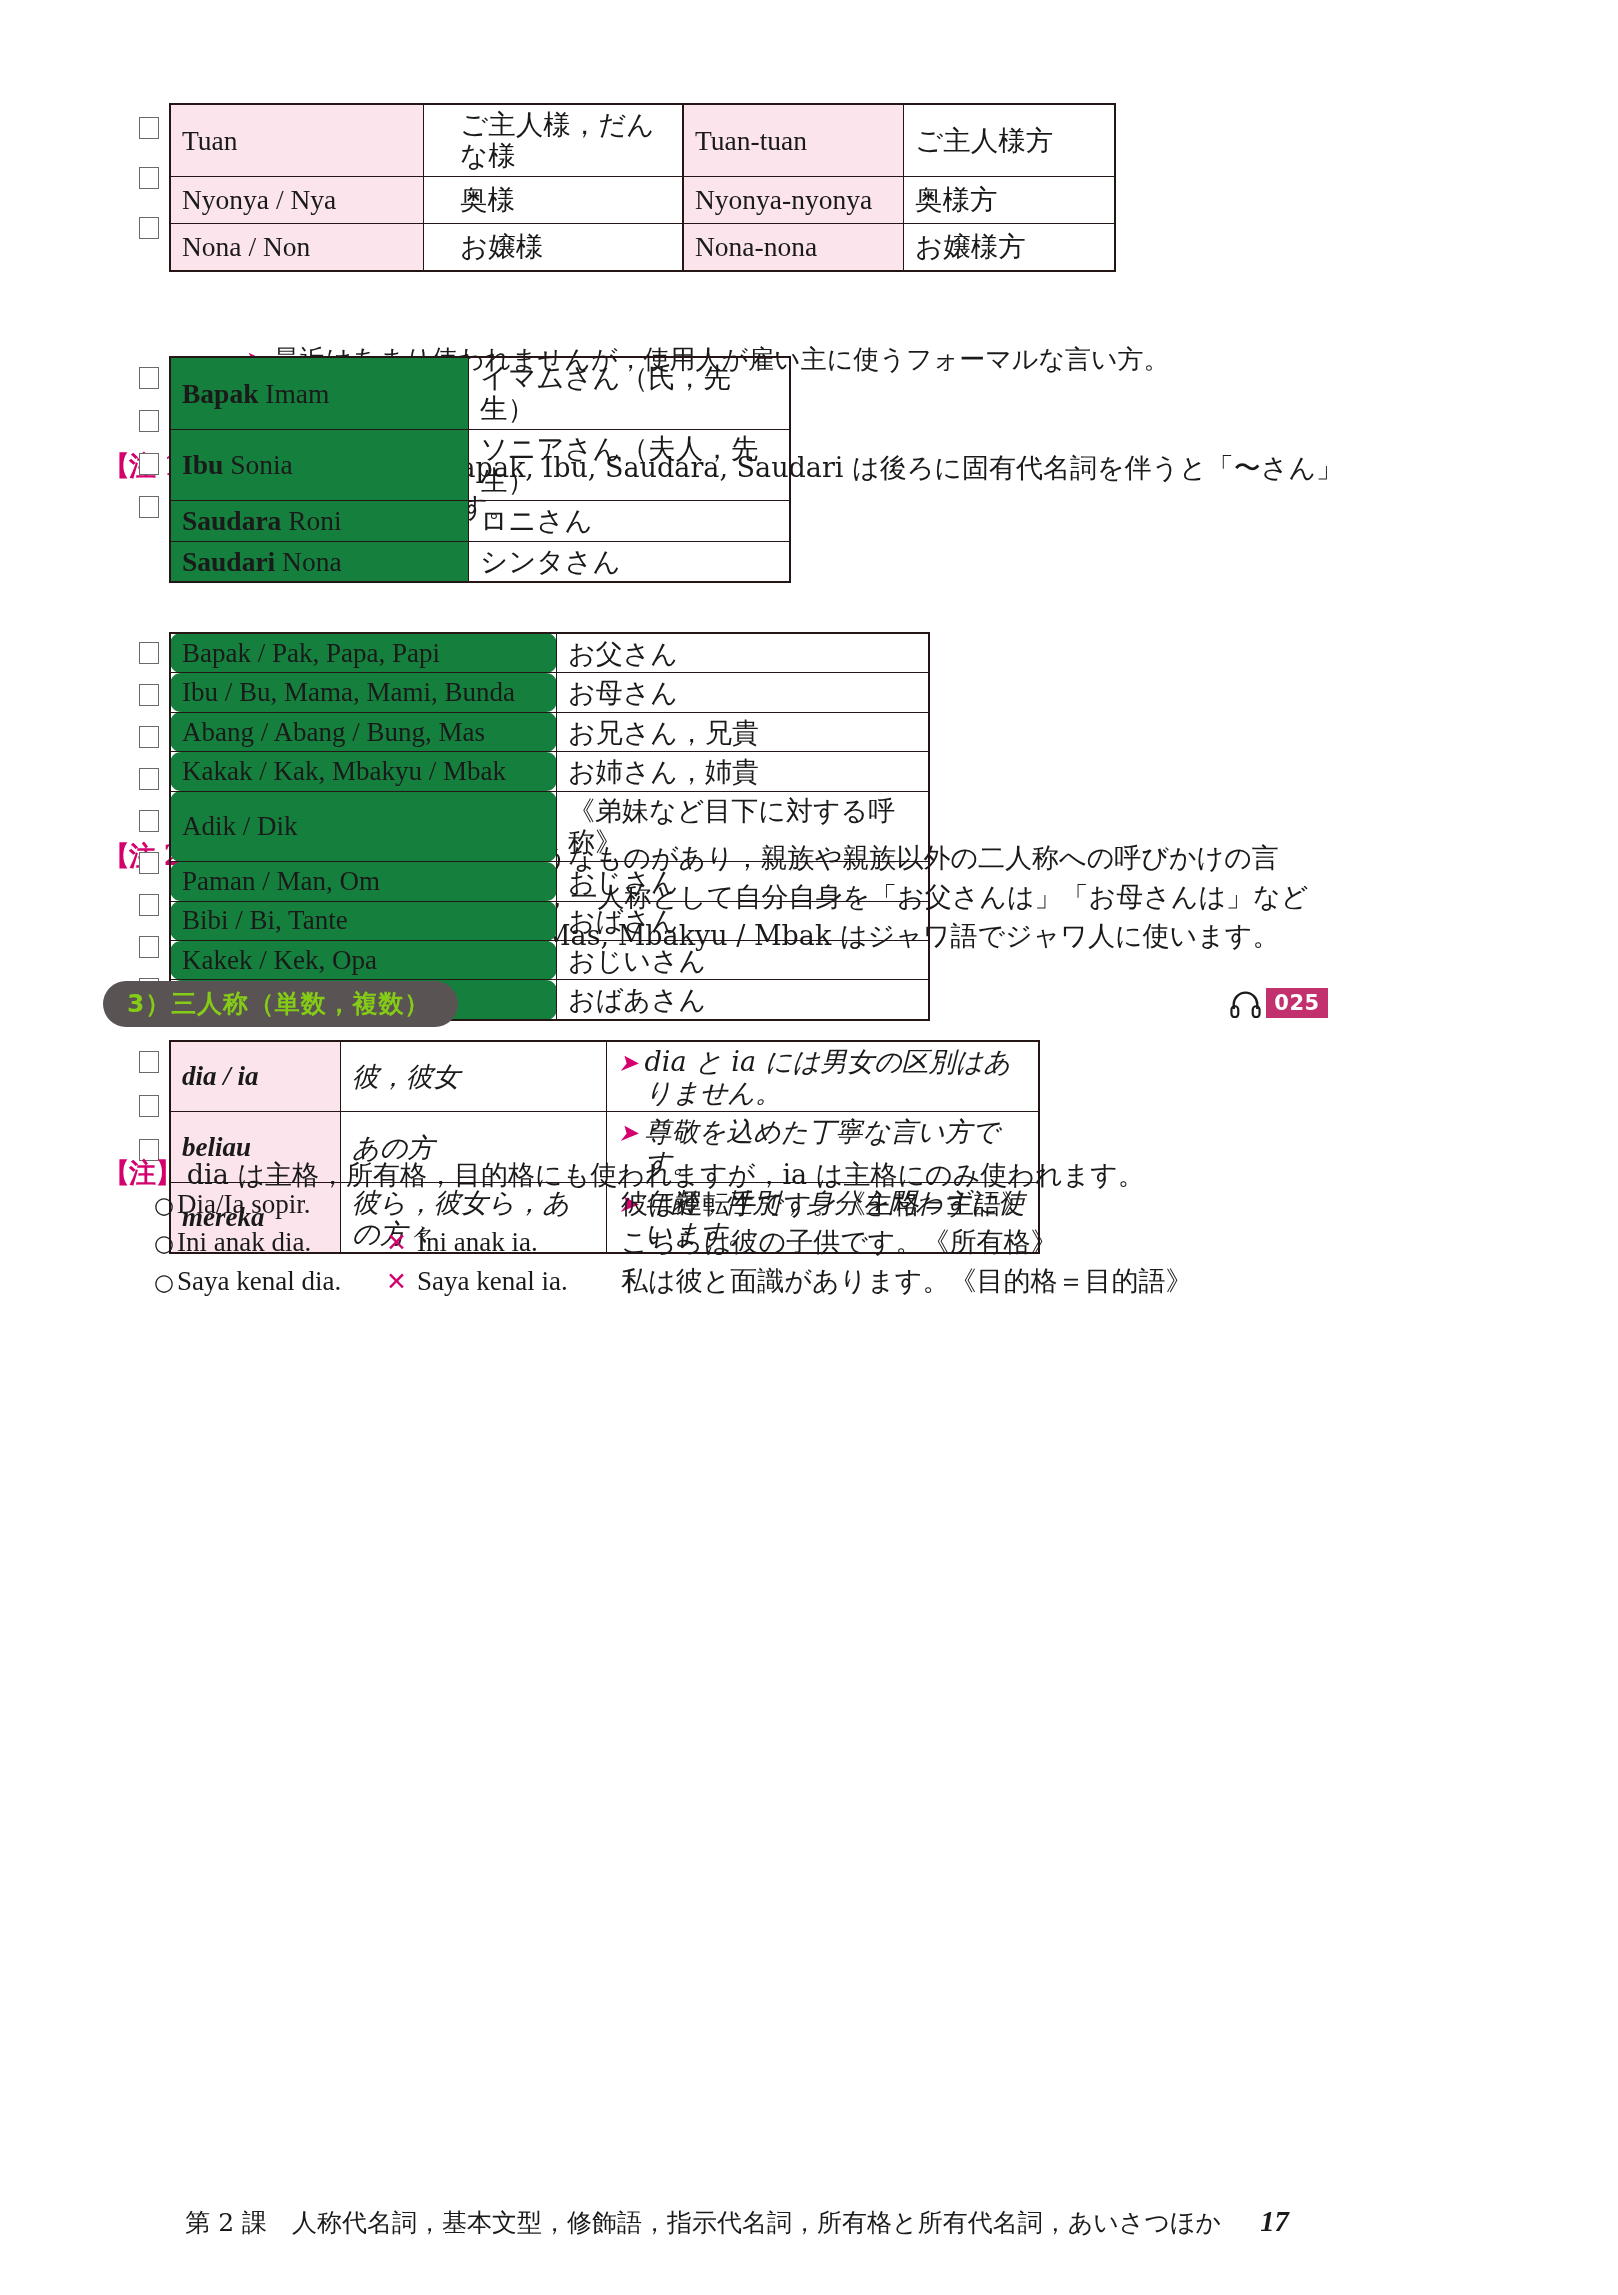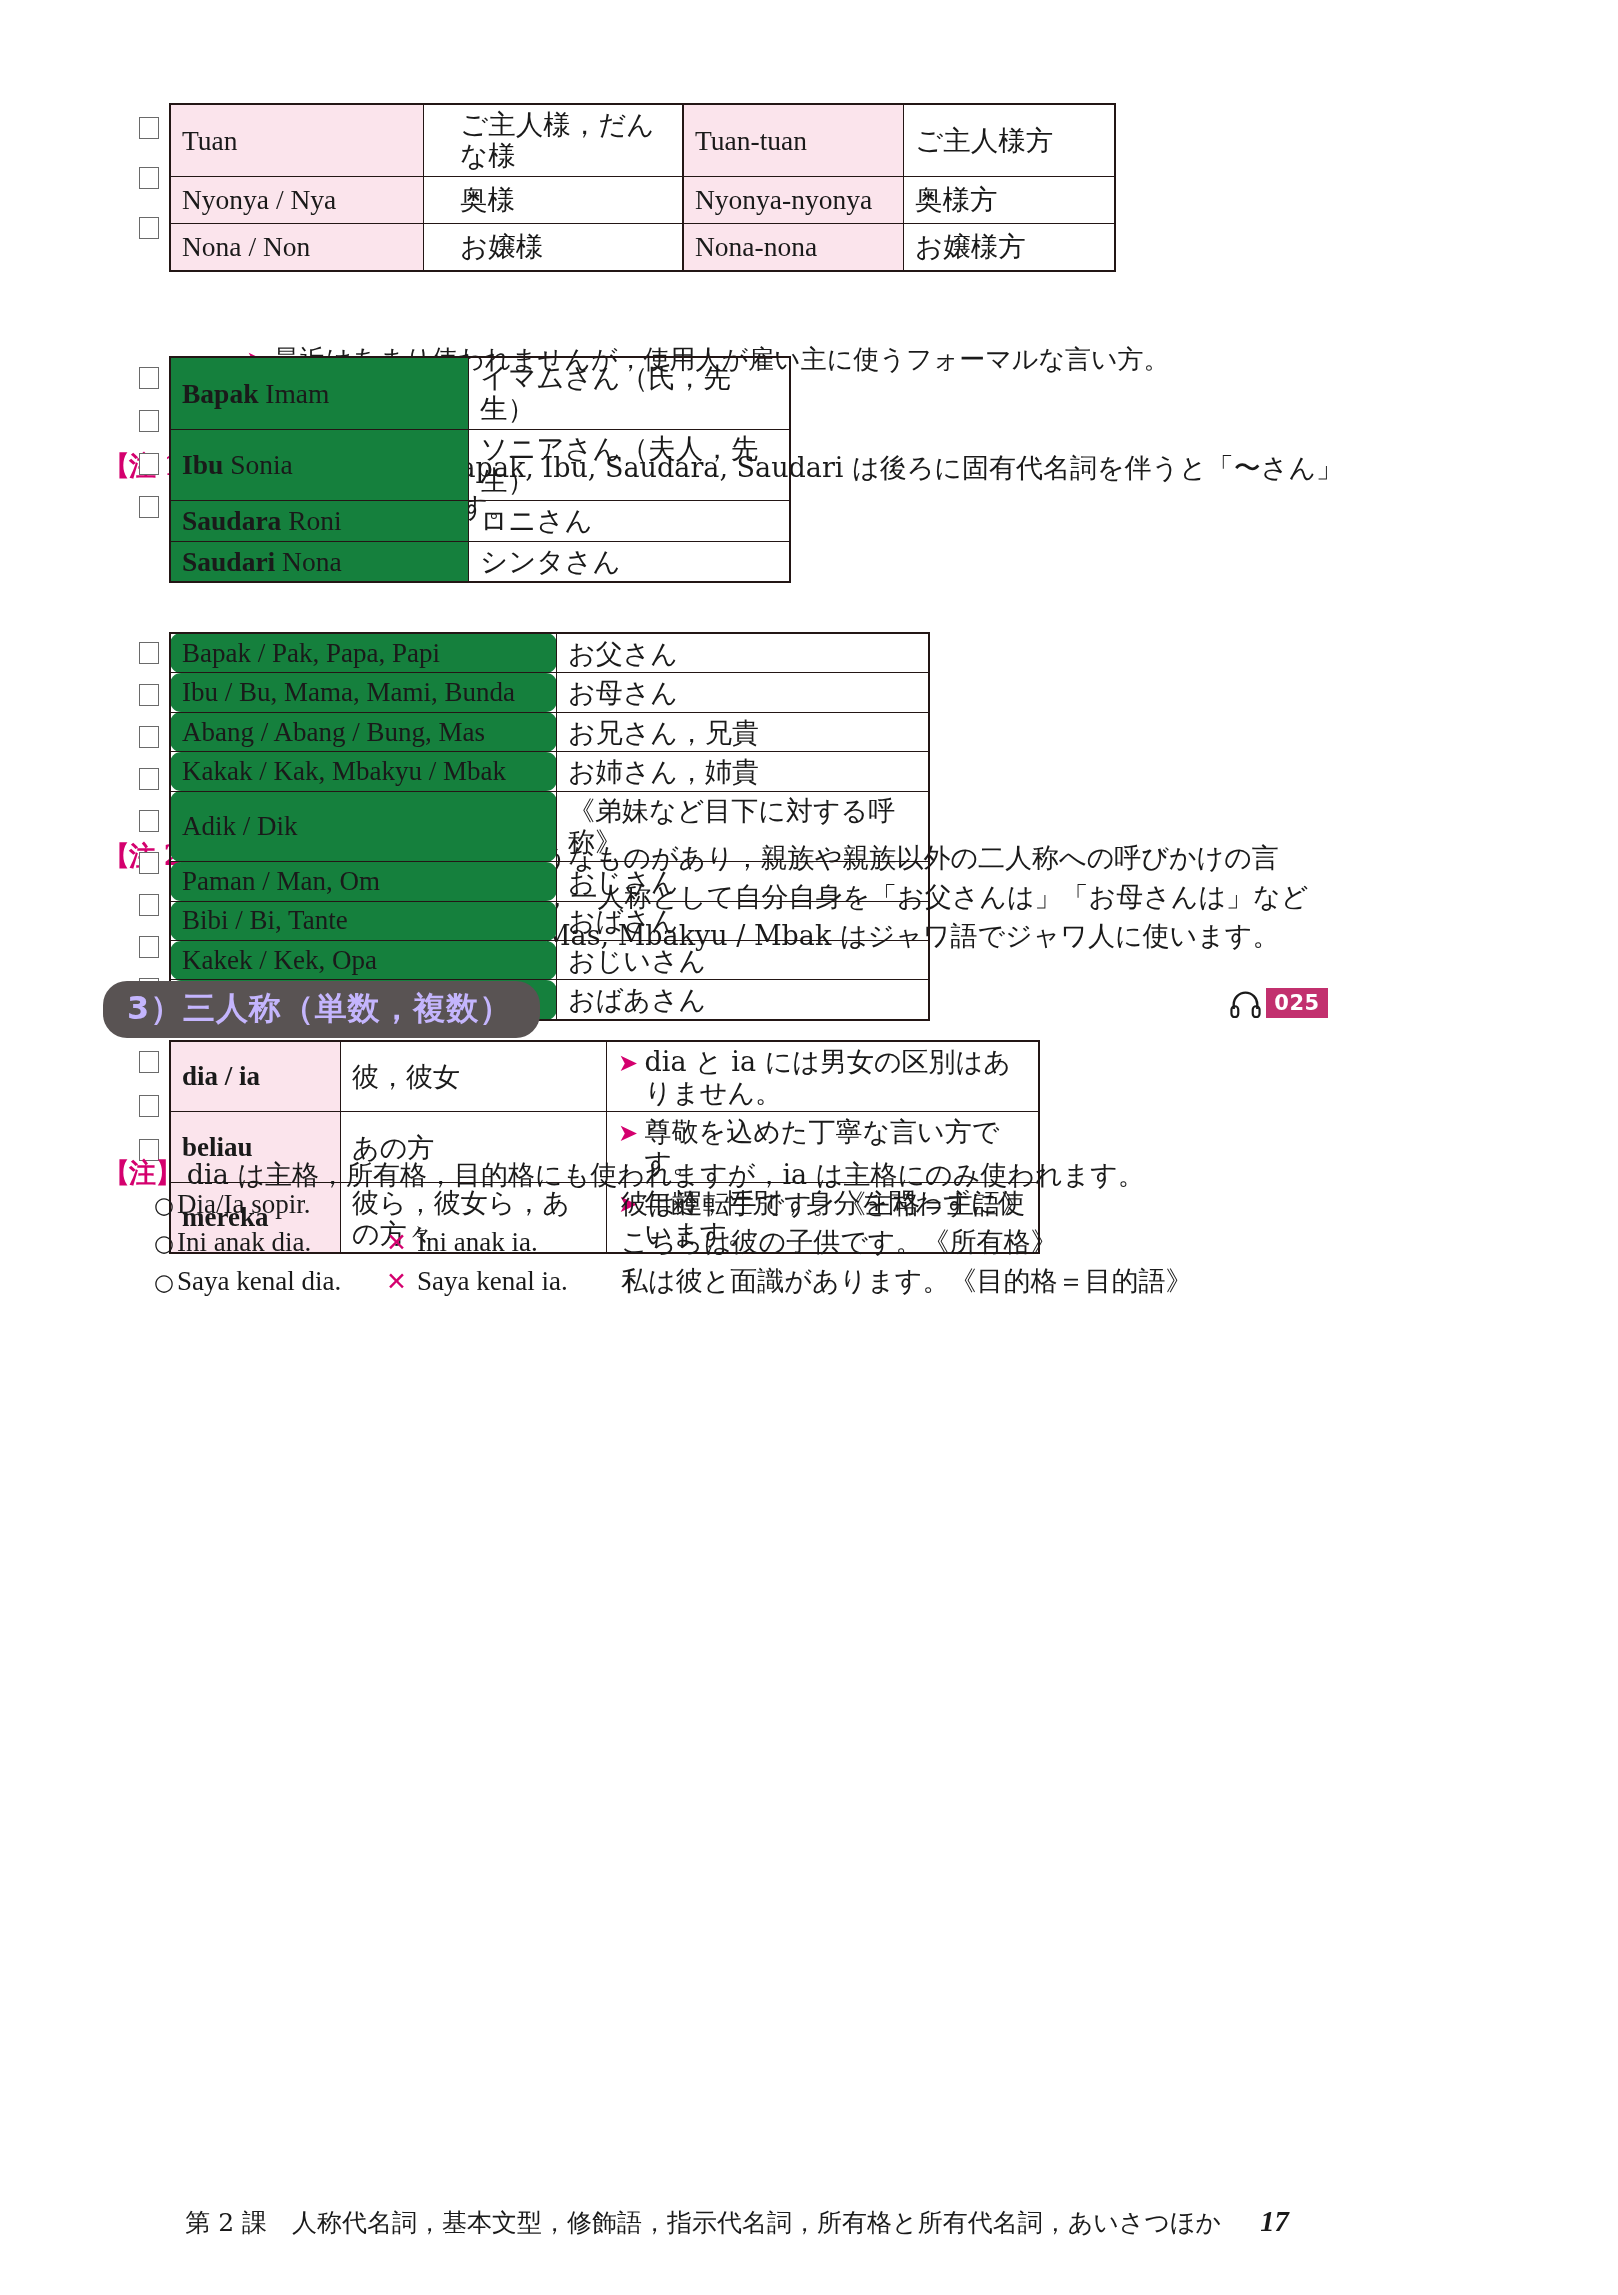--- a/index.html
+++ b/index.html
@@ -131,24 +131,24 @@
   #table-family td { height: 31px; font-size: 27px; }
   #table-family .c1 { width: 363px; border-radius: 11px; }
   #table-family .c2 { width: 349px; }
 
   
   #section-heading {
     position: absolute;
     left: 103px;
     top: 981px;
     background: #595353;
-    color: #c4b5fd;
+    color: #84cc16;
     border-radius: 24px;
     padding: 5.5px 27.5px 7.3px 24px;
-    font-size: 32px;
+    font-size: 25px;
     font-weight: bold;
     font-family: "DejaVu Sans", sans-serif;
     letter-spacing: 0.9px;
     display: inline-block;
   }
   #audio-badge {
     position: absolute;
     right: 134px;
     top: 988px;
     display: flex;
@@ -164,21 +164,21 @@
     color: #fff;
     font-family: "DejaVu Sans", sans-serif;
     font-weight: bold;
     font-size: 21px;
     padding: 2.8px 8.3px 3.7px 8.3px;
     letter-spacing: 0.5px;
   }
 
   
   #table-third { left: 129px; top: 1040px; }
-  #table-third table.vt { width: 799px; }
+  #table-third table.vt { width: 799px; font-style: italic; }
   #table-third td { height: 33px; font-size: 27px; }
   #table-third .c1 { width: 147px; }
   #table-third .c2 { width: 243px; }
   #table-third .c3 { width: 409px; }
   #table-third .cmt { display: flex; align-items: baseline; }
   #table-third .cmt .arrow-glyph { margin-right: 6.4px; }
 
   
   #examples-note {
     position: absolute;

